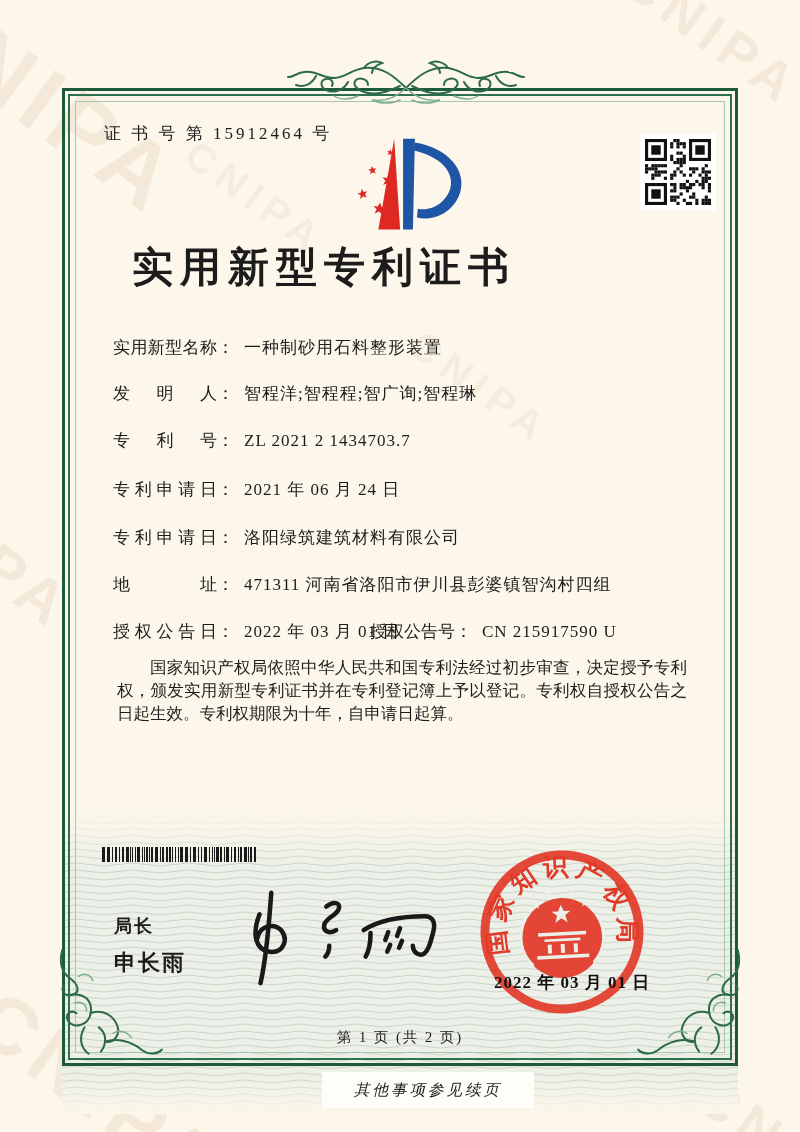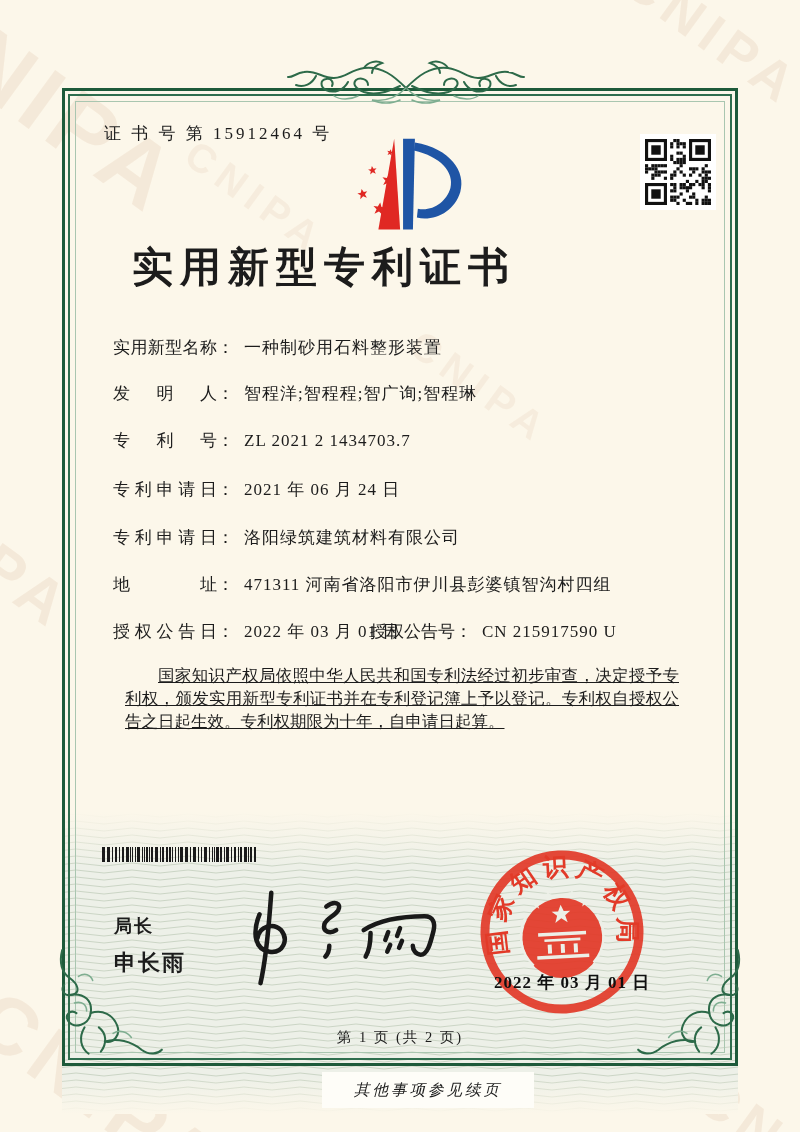--- a/index.html
+++ b/index.html
@@ -45,21 +45,21 @@
   .row{position:absolute;left:113px;font-size:17px;white-space:nowrap;font-family:Liberation Serif, serif;}
   .lbl{display:inline-block;width:104px;text-align:justify;text-align-last:justify;
     vertical-align:bottom;}
   .lbl2{display:inline-block;vertical-align:bottom;}
   .val{margin-left:10px;letter-spacing:1px;}
   #row-grant .pair2{position:absolute;left:257px;top:0;white-space:nowrap;}
 
   
   #paras{left:113px;top:652px;width:578px;font-size:16.5px;line-height:23px;
     text-align:justify;}
-  #paras p{margin:12px;text-indent:2em;text-decoration:underline;}
+  #paras p{margin:4px;text-indent:2em;}
 
   
   #barcode{left:102px;top:847px;}
   #director-label{left:114px;top:914px;font-family:"Liberation Sans","DejaVu Sans",sans-serif;
     font-weight:700;font-size:18px;letter-spacing:2px;}
   #director-name{left:114px;top:948px;font-family:"Liberation Sans","DejaVu Sans",sans-serif;
     font-weight:700;font-size:22px;letter-spacing:2px;}
   #signature{left:232px;top:876px;}
   #seal{left:476px;top:846px;transform:rotate(-3deg);}
   #seal-date{left:494px;top:971px;font-size:17px;font-weight:700;letter-spacing:1px;color:#101010;}

